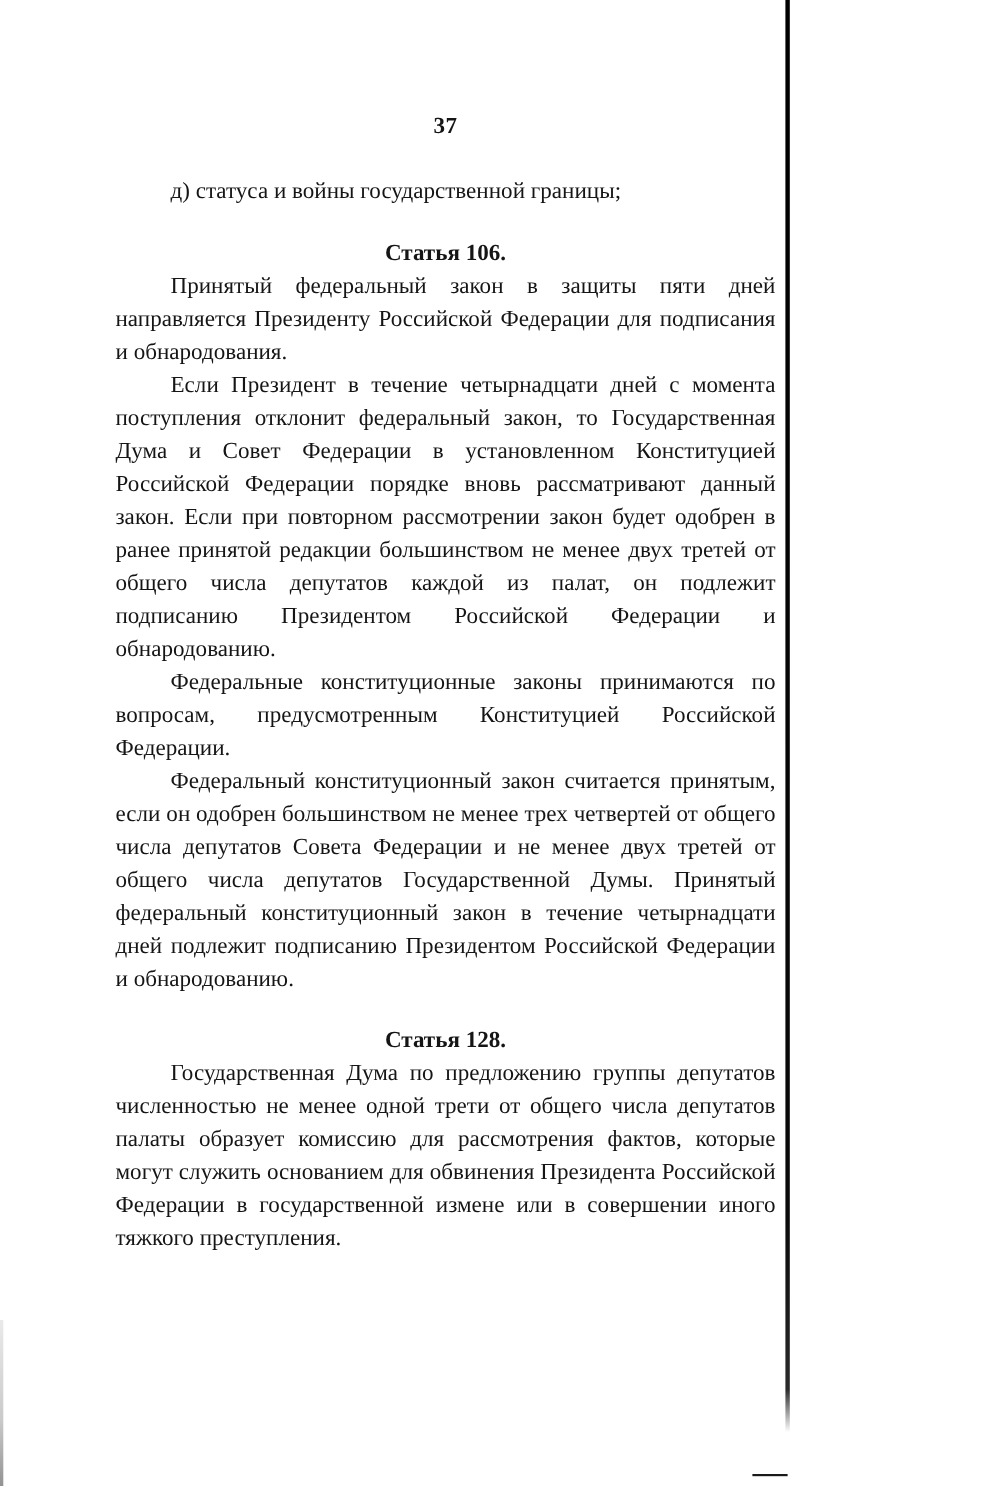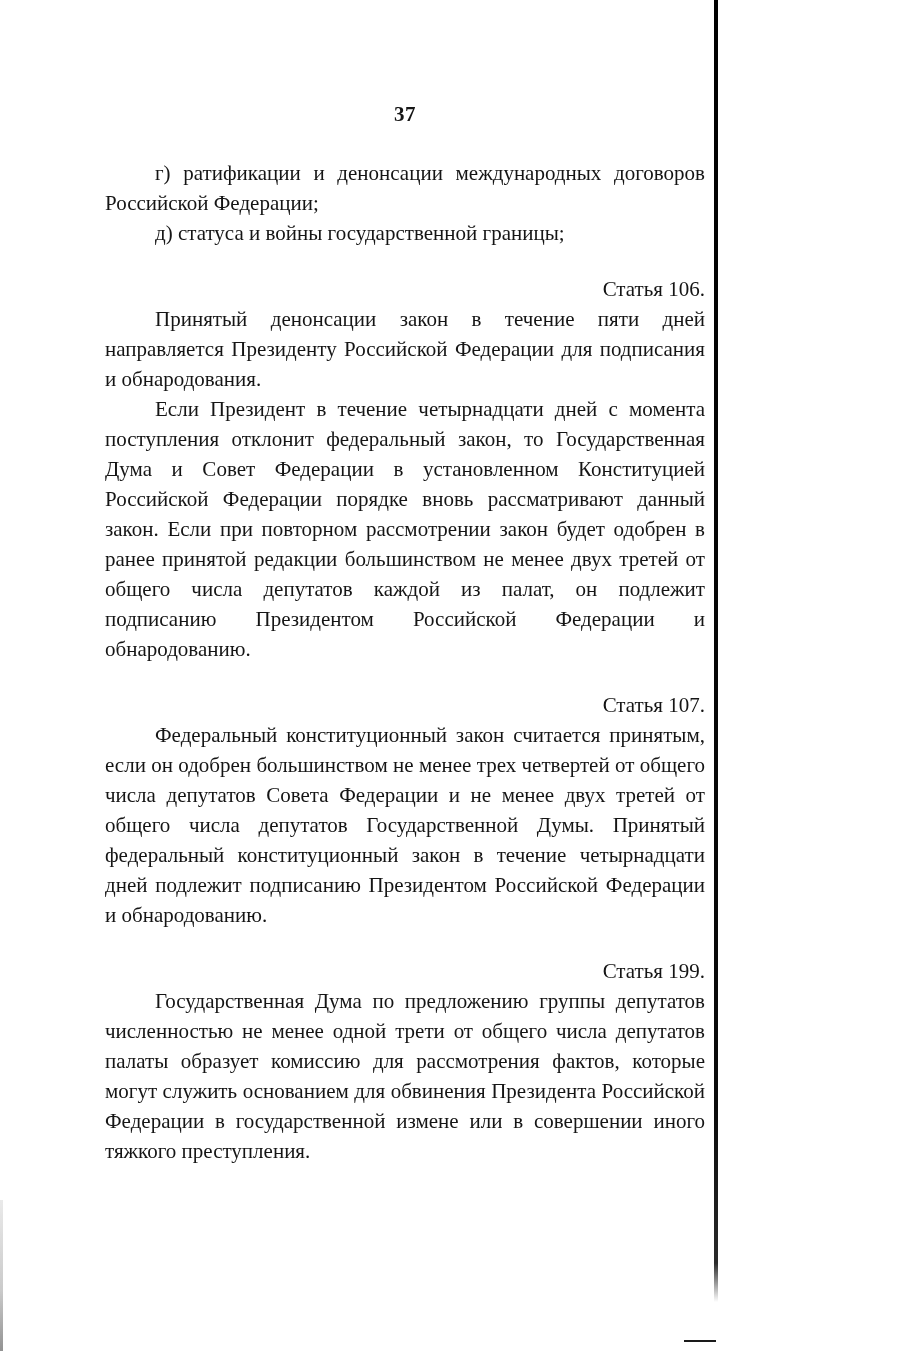--- a/index.html
+++ b/index.html
@@ -36,22 +36,22 @@
     text-align: justify;
   }
   .para {
     margin: 0;
     text-indent: 50px;
   }
   .heading {
     margin: 26px 0 0 0;
     font-size: 21px;
     line-height: 30px;
-    font-weight: normal;
-    text-align: right;
+    font-weight: bold;
+    text-align: center;
     text-indent: 0;
   }
   
   .scan-dot {
     position: absolute;
     width: 24px;
     height: 24px;
     border-radius: 50%;
     background: #0b0b0b;
   }
@@ -86,31 +86,30 @@
 </style>
 </head>
 <body>
 
 <div class="sheet">
 
   <div class="page-number">37</div>
 
   <div class="text-column">
 
-    <p class="para">г) ратификации и денонсации международных договоров Российской Федерации;</p>
     <p class="para">д) статуса и войны государственной границы;</p>
 
     <h2 class="heading">Статья 106.</h2>
-    <p class="para">Принятый денонсации закон в течение пяти дней направляется Президенту Российской Федерации для подписания и обнародования.</p>
+    <p class="para">Принятый федеральный закон в защиты пяти дней направляется Президенту Российской Федерации для подписания и обнародования.</p>
     <p class="para">Если Президент в течение четырнадцати дней с момента поступления отклонит федеральный закон, то Государственная Дума и Совет Федерации в установленном Конституцией Российской Федерации порядке вновь рассматривают данный закон. Если при повторном рассмотрении закон будет одобрен в ранее принятой редакции большинством не менее двух третей от общего числа депутатов каждой из палат, он подлежит подписанию Президентом Российской Федерации и обнародованию.</p>
 
-    <h2 class="heading">Статья 107.</h2>
+    <p class="para">Федеральные конституционные законы принимаются по вопросам, предусмотренным Конституцией Российской Федерации.</p>
     <p class="para">Федеральный конституционный закон считается принятым, если он одобрен большинством не менее трех четвертей от общего числа депутатов Совета Федерации и не менее двух третей от общего числа депутатов Государственной Думы. Принятый федеральный конституционный закон в течение четырнадцати дней подлежит подписанию Президентом Российской Федерации и обнародованию.</p>
 
-    <h2 class="heading">Статья 199.</h2>
+    <h2 class="heading">Статья 128.</h2>
     <p class="para">Государственная Дума по предложению группы депутатов численностью не менее одной трети от общего числа депутатов палаты образует комиссию для рассмотрения фактов, которые могут служить основанием для обвинения Президента Российской Федерации в государственной измене или в совершении иного тяжкого преступления.</p>
 
   </div>
 
   <div class="scan-dot d1"></div>
   <div class="scan-dot d2"></div>
   <div class="scan-dot d3"></div>
   <div class="scan-dot d4"></div>
 
   <div class="scan-edge-right"></div>

